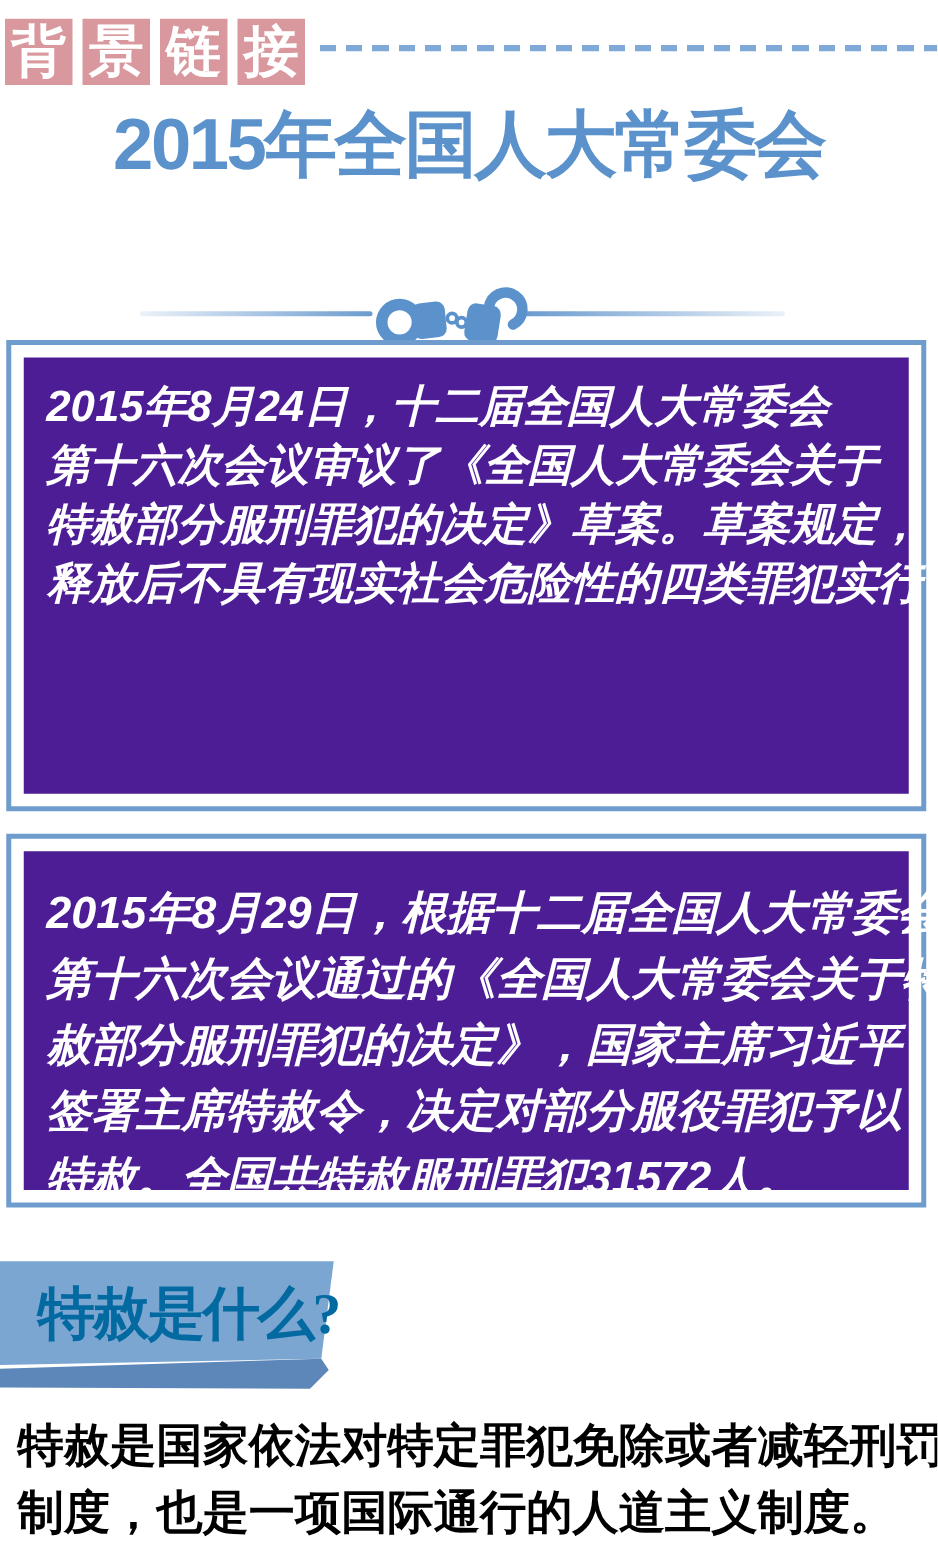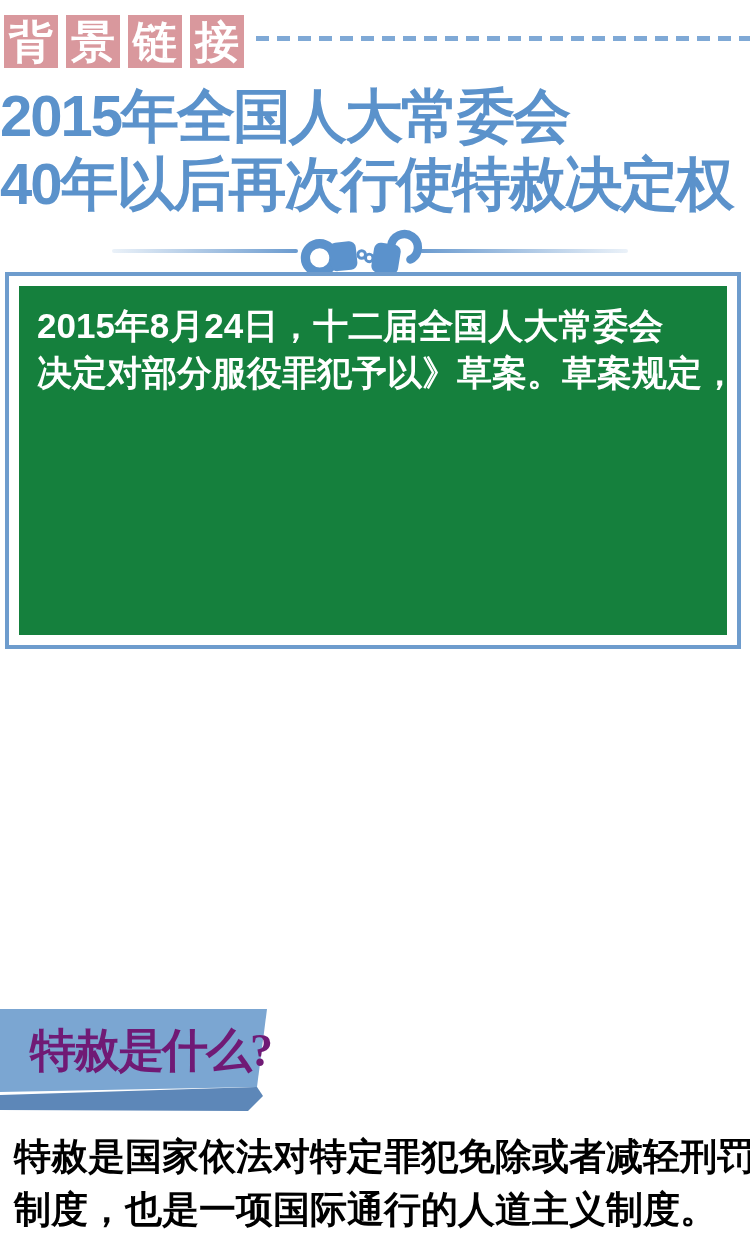--- a/index.html
+++ b/index.html
@@ -13,48 +13,49 @@
     background:#d9989d;color:#ffffff;
     font-size:44px;font-weight:800;line-height:53px;text-align:center;
   }
   .dashline{
     position:absolute;left:256px;top:36px;width:494px;height:5px;
     background:repeating-linear-gradient(90deg,#7fa9d6 0 13px,transparent 13px 21px);
   }
   
   .title{
     position:absolute;left:0;top:82px;width:750px;
-    color:#5b92cb;font-weight:900;
+    text-align:center;color:#5b92cb;font-weight:900;
     font-size:58px;line-height:68px;letter-spacing:-2px;
   }
   
   .div-line{position:absolute;top:249px;height:4px;border-radius:2px;}
   .div-line.left{left:112px;width:186px;background:linear-gradient(to right,rgba(120,165,212,.15),#6b9bcf);}
   .div-line.right{left:420px;width:208px;background:linear-gradient(to left,rgba(120,165,212,.15),#6b9bcf);}
   .cuffs{position:absolute;left:297px;top:220px;}
   
   .panel{
     position:absolute;left:5px;width:736px;
     border:4px solid #6e9ccd;box-sizing:border-box;background:#ffffff;
   }
   .panel-inner{
     position:absolute;left:10px;right:10px;top:10px;bottom:10px;
-    background:#15803d;color:#ffffff;
+    background:#4c1d95;color:#ffffff;
     font-weight:600;
+    font-style:italic;
   }
   .panel1{top:272px;height:377px;}
   .panel2{top:667px;height:299px;}
   .panel1 .panel-inner{padding:16px 18px 0 18px;font-size:35px;line-height:47px;}
   .panel2 .panel-inner{padding:22px 18px 0 18px;font-size:36px;line-height:53px;}
   .panel-line{white-space:nowrap;}
   
   .banner-svg{position:absolute;left:0;top:1000px;}
   .banner-label{
     position:absolute;left:30px;top:1022px;width:220px;
-    color:#701a75;font-family:"Liberation Serif",serif;font-weight:700;
+    color:#0369a1;font-family:"Liberation Serif",serif;font-weight:700;
     font-size:46px;line-height:58px;letter-spacing:-2px;white-space:nowrap;
   }
   
   .body-par{
     position:absolute;left:14px;top:1130px;width:726px;
     color:#000000;font-size:37px;line-height:53px;font-weight:600;
   }
   .body-par div{white-space:nowrap;}
 </style>
 </head>
@@ -65,21 +66,20 @@
   <div>
     <div class="tag-box" style="left:4px">背</div>
     <div class="tag-box" style="left:66px">景</div>
     <div class="tag-box" style="left:128px">链</div>
     <div class="tag-box" style="left:190px">接</div>
     <div class="dashline"></div>
   </div>
 
   <div class="title">
     <div>2015年全国人大常委会</div>
-    <div>40年以后再次行使特赦决定权</div>
   </div>
 
   <div class="div-line left"></div>
   <div class="div-line right"></div>
   <svg class="cuffs" width="126" height="64" viewBox="0 0 150 76">
     <g fill="none" stroke="#5b92cc">
 
       <circle cx="27" cy="45" r="17" stroke-width="11"></circle>
 
       <circle cx="77" cy="41" r="4.5" stroke-width="3.5"></circle>
@@ -91,24 +91,35 @@
 
       <rect x="39" y="26" width="32" height="34" rx="8" transform="rotate(-6 55 43)"></rect>
 
       <rect x="90" y="28" width="32" height="36" rx="8" transform="rotate(9 106 46)"></rect>
     </g>
   </svg>
 
   <div class="panel panel1">
     <div class="panel-inner">
       <div class="panel-line">2015年8月24日，十二届全国人大常委会</div>
-      <div class="panel-line">决定对部分服役罪犯予以》草案。草案规定，</div>
+      <div class="panel-line">第十六次会议审议了《全国人大常委会关于</div>
+      <div class="panel-line">特赦部分服刑罪犯的决定》草案。草案规定，</div>
+      <div class="panel-line">释放后不具有现实社会危险性的四类罪犯实行</div>
     </div>
   </div>
 
+  <div class="panel panel2">
+    <div class="panel-inner">
+      <div class="panel-line">2015年8月29日，根据十二届全国人大常委会</div>
+      <div class="panel-line">第十六次会议通过的《全国人大常委会关于特</div>
+      <div class="panel-line">赦部分服刑罪犯的决定》，国家主席习近平</div>
+      <div class="panel-line">签署主席特赦令，决定对部分服役罪犯予以</div>
+      <div class="panel-line">特赦。全国共特赦服刑罪犯31572人。</div>
+    </div>
+  </div>
 
   <svg class="banner-svg" width="270" height="112" viewBox="0 0 270 112">
     <polygon points="0,95 257,87 263,96 248,111 0,110" fill="#5d87b8"></polygon>
     <polygon points="0,9 267,9 257,87 0,92" fill="#7ba6d2"></polygon>
   </svg>
   <div class="banner-label">特赦是什么?</div>
 
   <div class="body-par">
     <div>特赦是国家依法对特定罪犯免除或者减轻刑罚的</div>
     <div>制度，也是一项国际通行的人道主义制度。</div>

